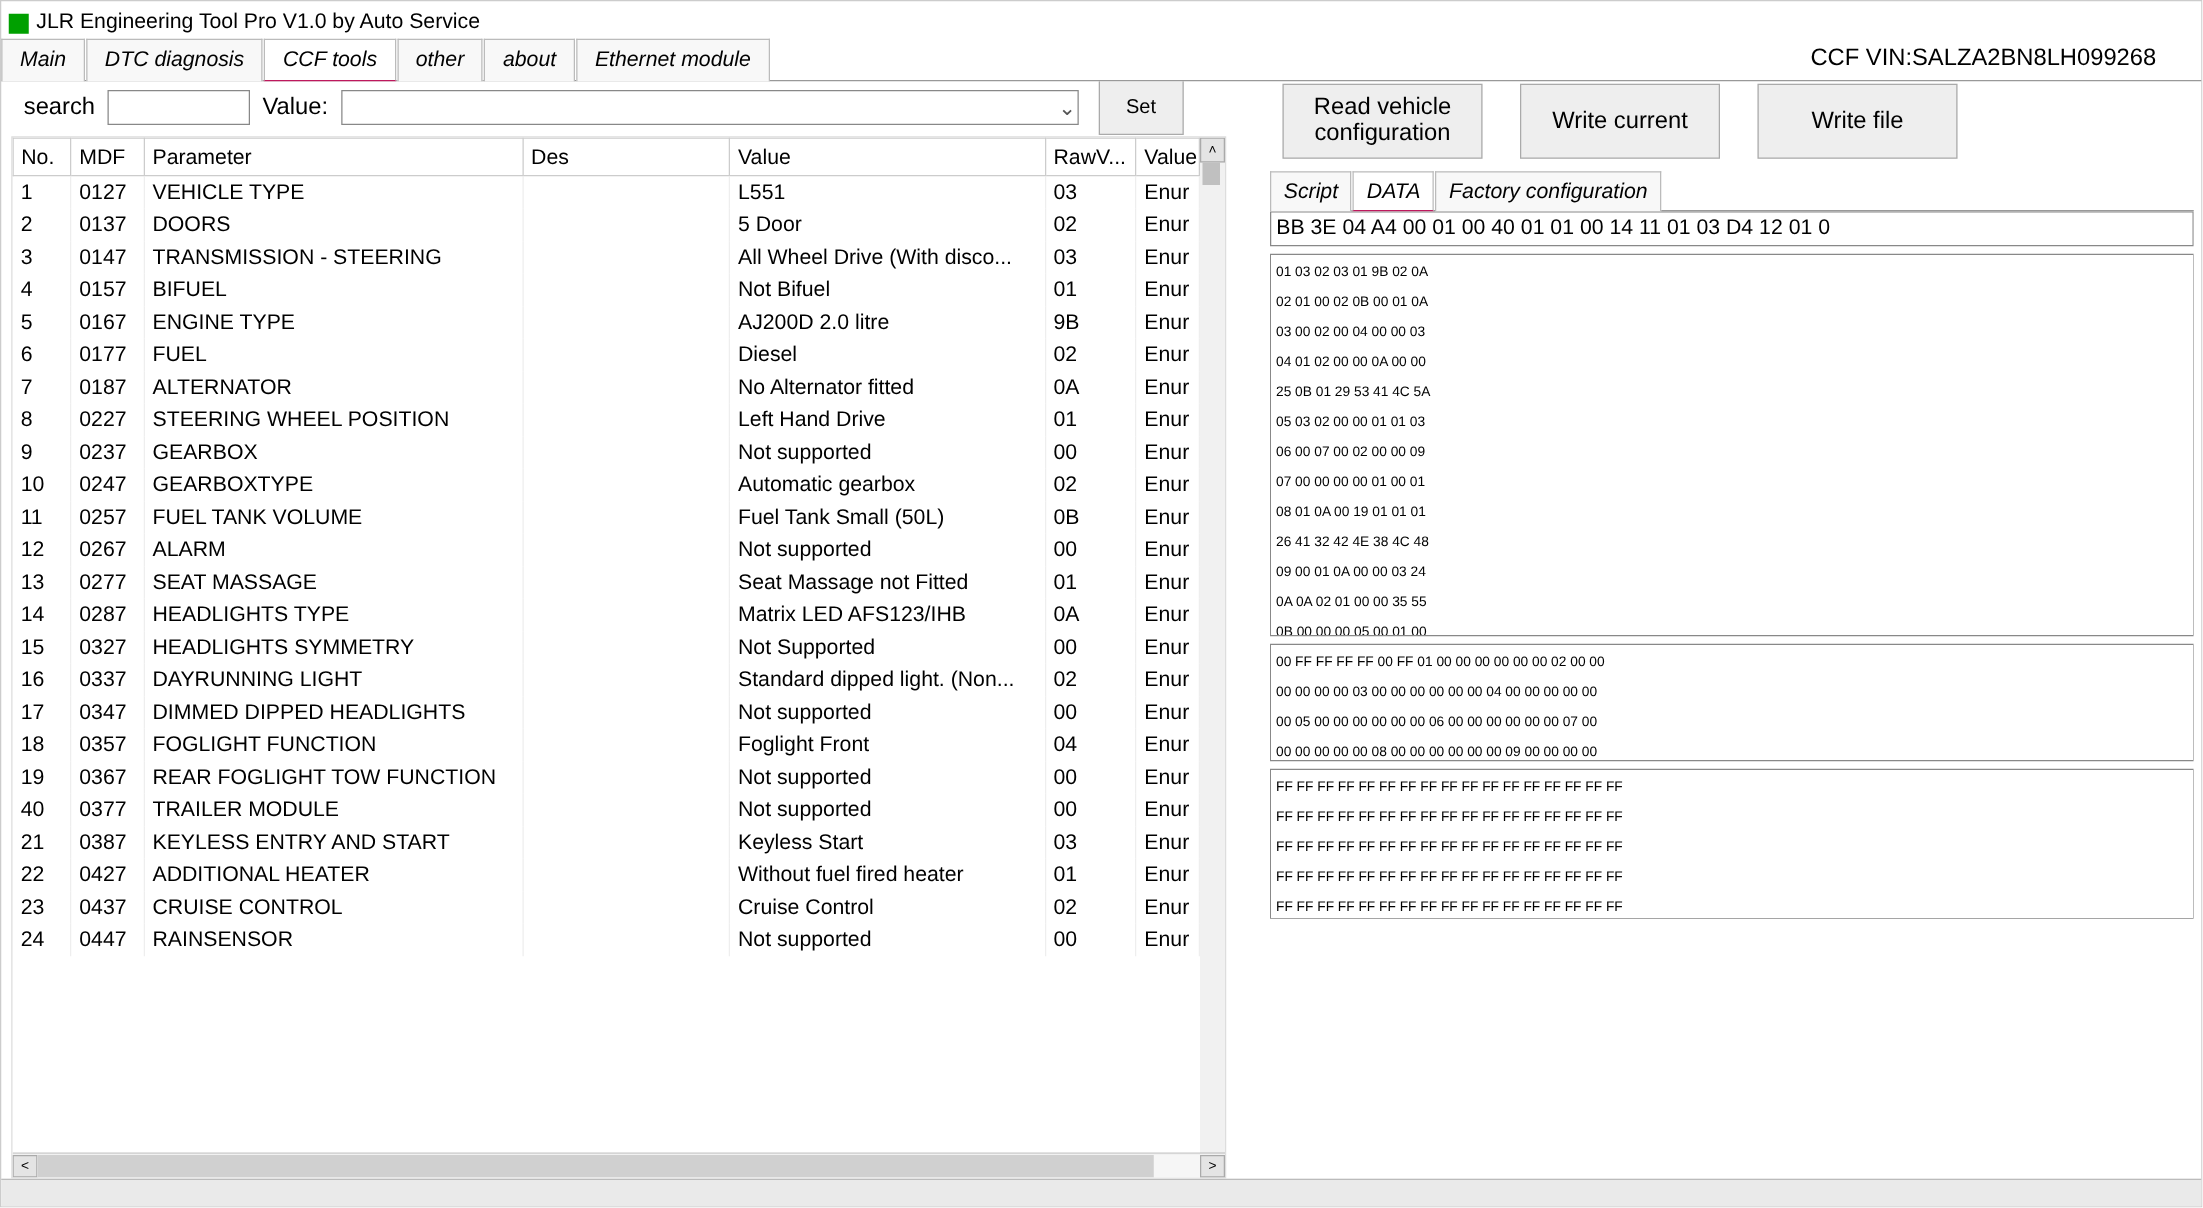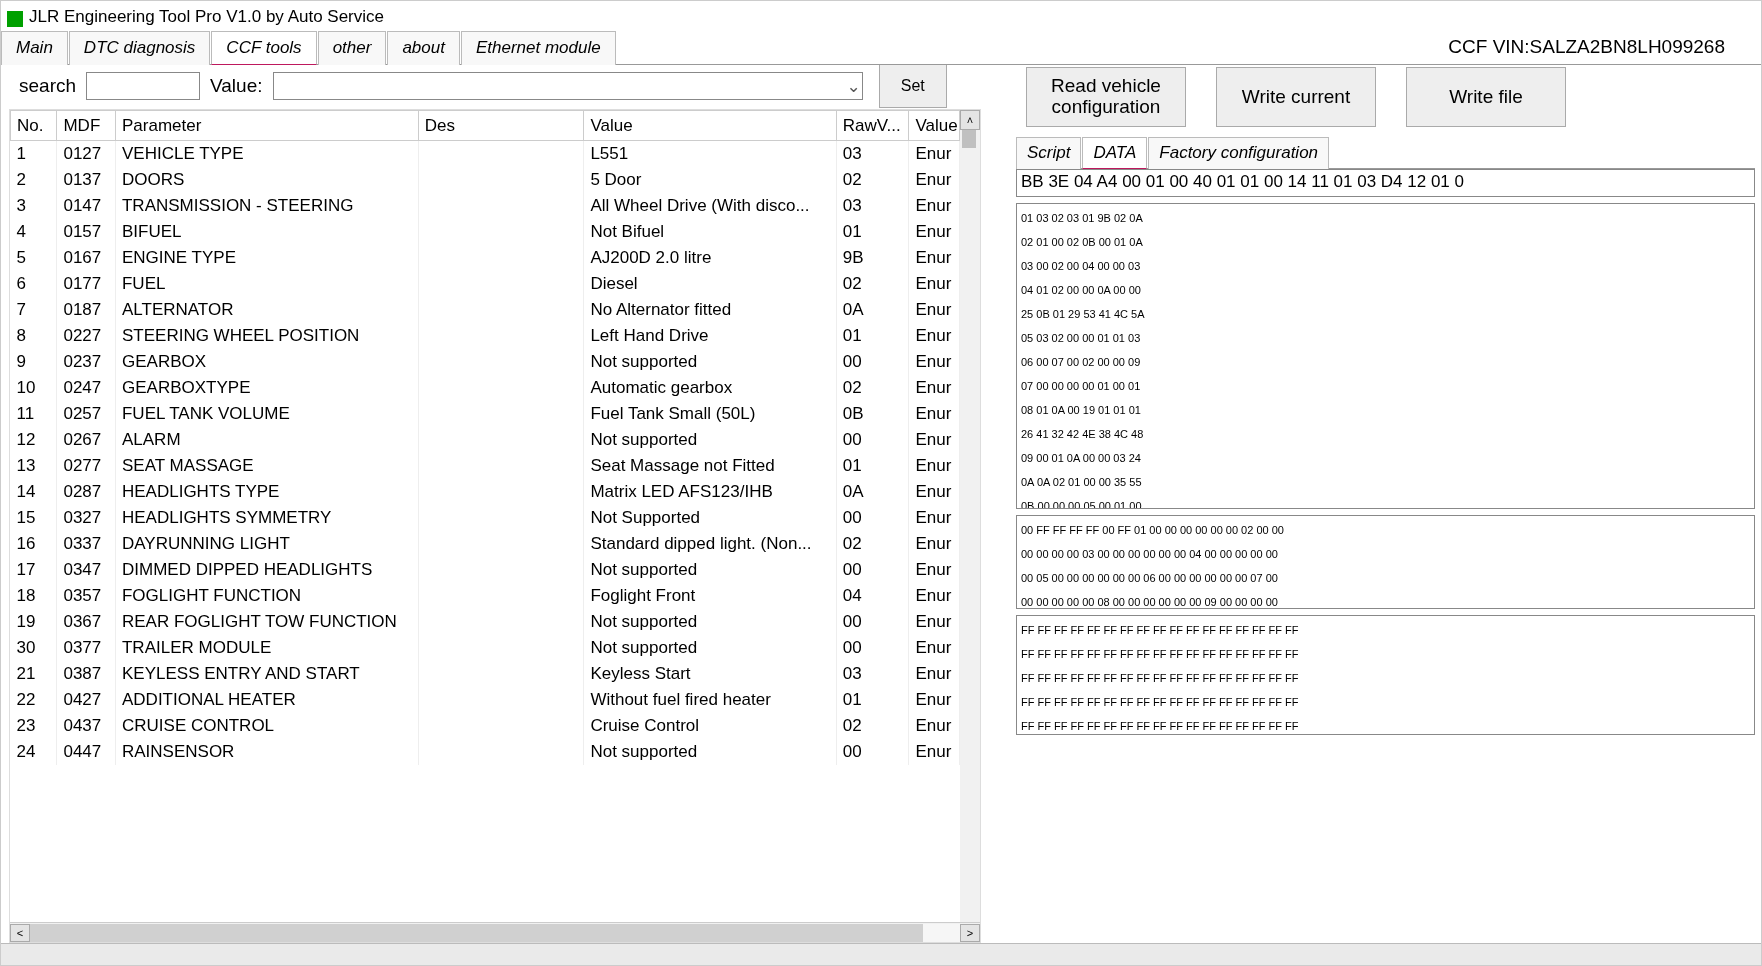--- a/index.html
+++ b/index.html
@@ -270,21 +270,21 @@
                 <tr>
                   <td>19</td>
                   <td>0367</td>
                   <td>REAR FOGLIGHT TOW FUNCTION</td>
                   <td></td>
                   <td>Not supported</td>
                   <td>00</td>
                   <td>Enur</td>
                 </tr>
                 <tr>
-                  <td>30</td>
+                  <td>40</td>
                   <td>0377</td>
                   <td>TRAILER MODULE</td>
                   <td></td>
                   <td>Not supported</td>
                   <td>00</td>
                   <td>Enur</td>
                 </tr>
                 <tr>
                   <td>21</td>
                   <td>0387</td>

